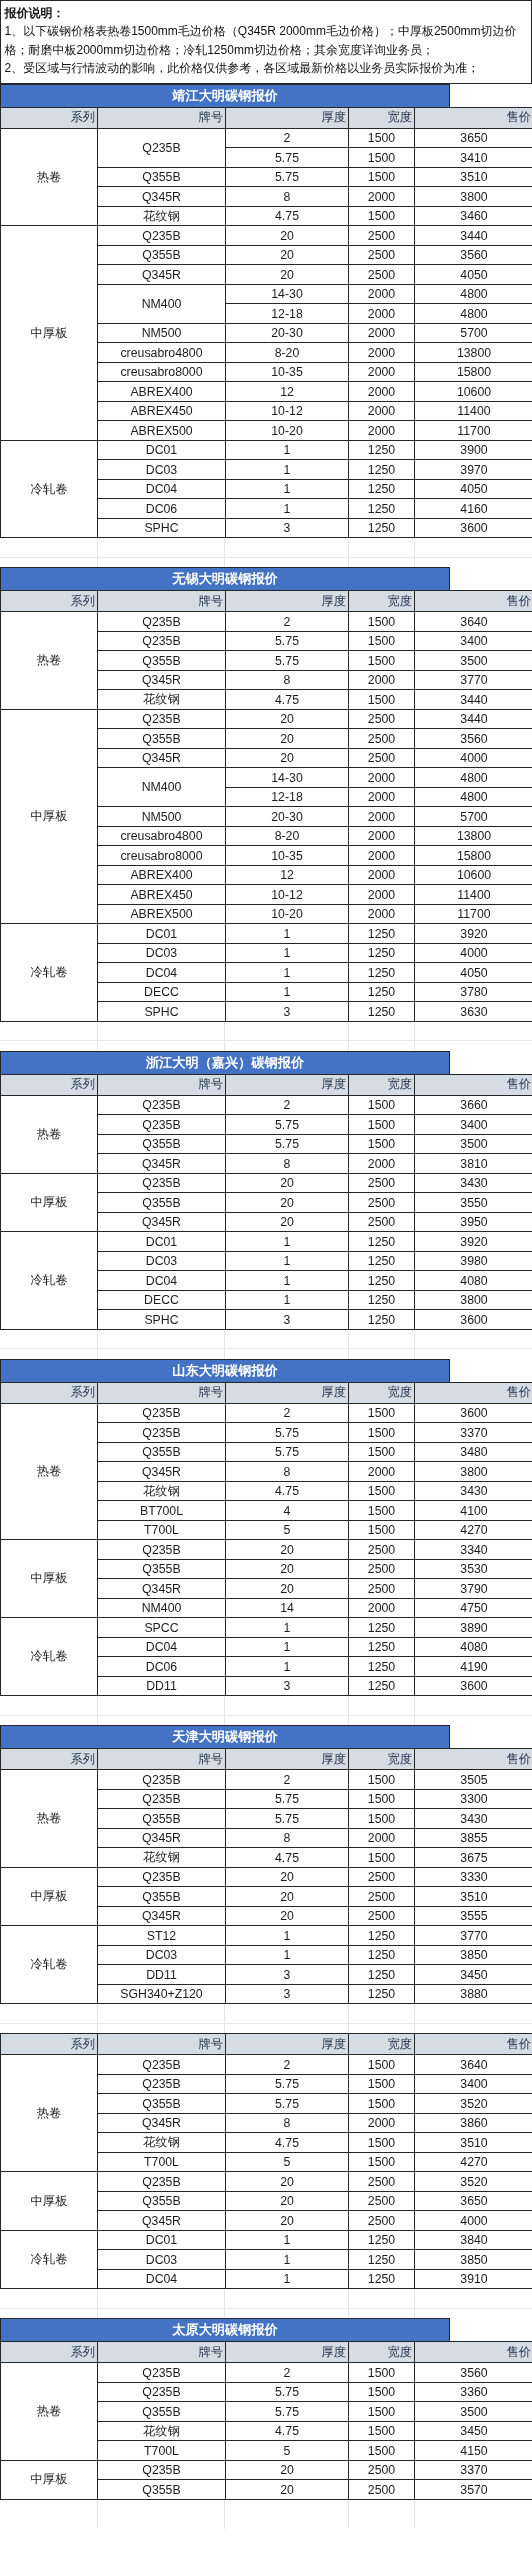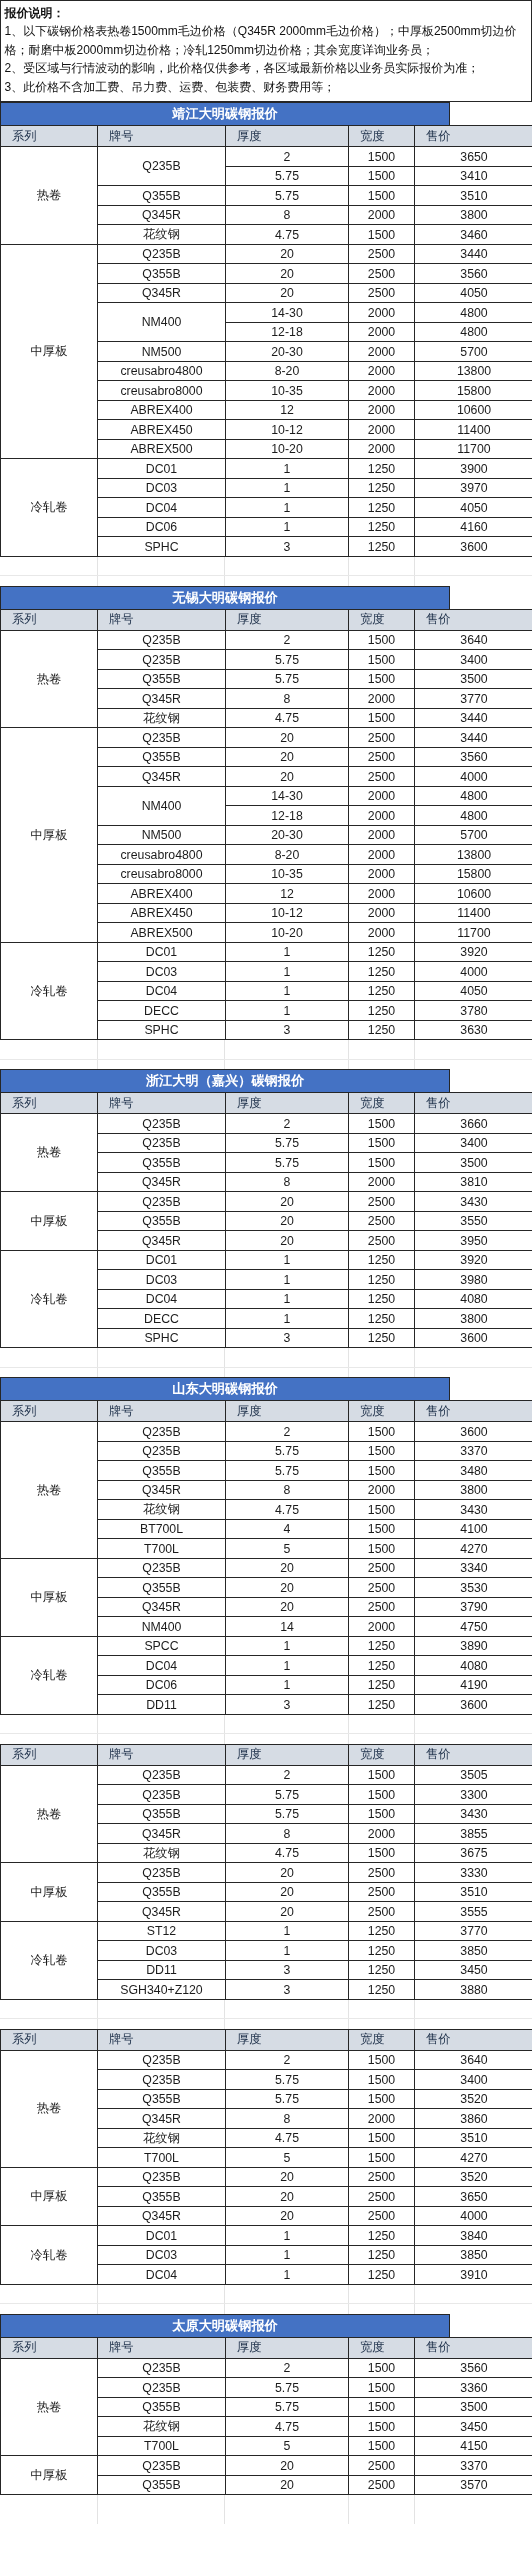--- a/index.html
+++ b/index.html
@@ -48,22 +48,22 @@
   table.price col.c-width{width:66px;}
   table.price col.c-price{width:119px;}
   table.price th{
     background:#D6DCE4;
     color:#24364F;
     font-weight:normal;
     font-size:12.3px;
     height:20px;
     border:0.9px solid #262626;
     border-bottom:1.8px solid #262626;
-    text-align:left;
-    padding:0 11px;
+    text-align:right;
+    padding:0 2px;
   }
   table.price td{
     border:0.9px solid #262626;
     text-align:center;
     font-size:12.3px;
     height:18.5px;
     padding:0 1.8px;
     color:#1c1c1c;
     overflow:hidden;
     white-space:nowrap;
@@ -82,21 +82,20 @@
 </style>
 </head>
 <body>
 
 <div class="page">
 
   <div class="notes">
     <div class="heading">报价说明：</div>
     <div class="line">1、以下碳钢价格表热卷1500mm毛边价格（Q345R 2000mm毛边价格）；中厚板2500mm切边价格；耐磨中板2000mm切边价格；冷轧1250mm切边价格；其余宽度详询业务员；</div>
     <div class="line">2、受区域与行情波动的影响，此价格仅供参考，各区域最新价格以业务员实际报价为准；</div>
-    <div class="line">3、此价格不含加工费、吊力费、运费、包装费、财务费用等；</div>
   </div>
 
   <div id="price-tables">
       <div class="tbl-section">
         <div class="tbl-title">靖江大明碳钢报价</div>
         <table class="price">
           <colgroup>
             <col class="c-series">
             <col class="c-brand">
             <col class="c-thick">
@@ -630,20 +629,21 @@
         </table>
       </div>
       <div class="gap">
         <span class="v" style="left: 97px;"></span>
         <span class="v" style="left: 224px;"></span>
         <span class="v" style="left: 348px;"></span>
         <span class="v" style="left: 414px;"></span>
         <span class="h"></span>
       </div>
       <div class="tbl-section">
+        <div class="tbl-title">天津大明碳钢报价</div>
         <table class="price">
           <colgroup>
             <col class="c-series">
             <col class="c-brand">
             <col class="c-thick">
             <col class="c-width">
             <col class="c-price">
           </colgroup>
           <thead>
             <tr>

